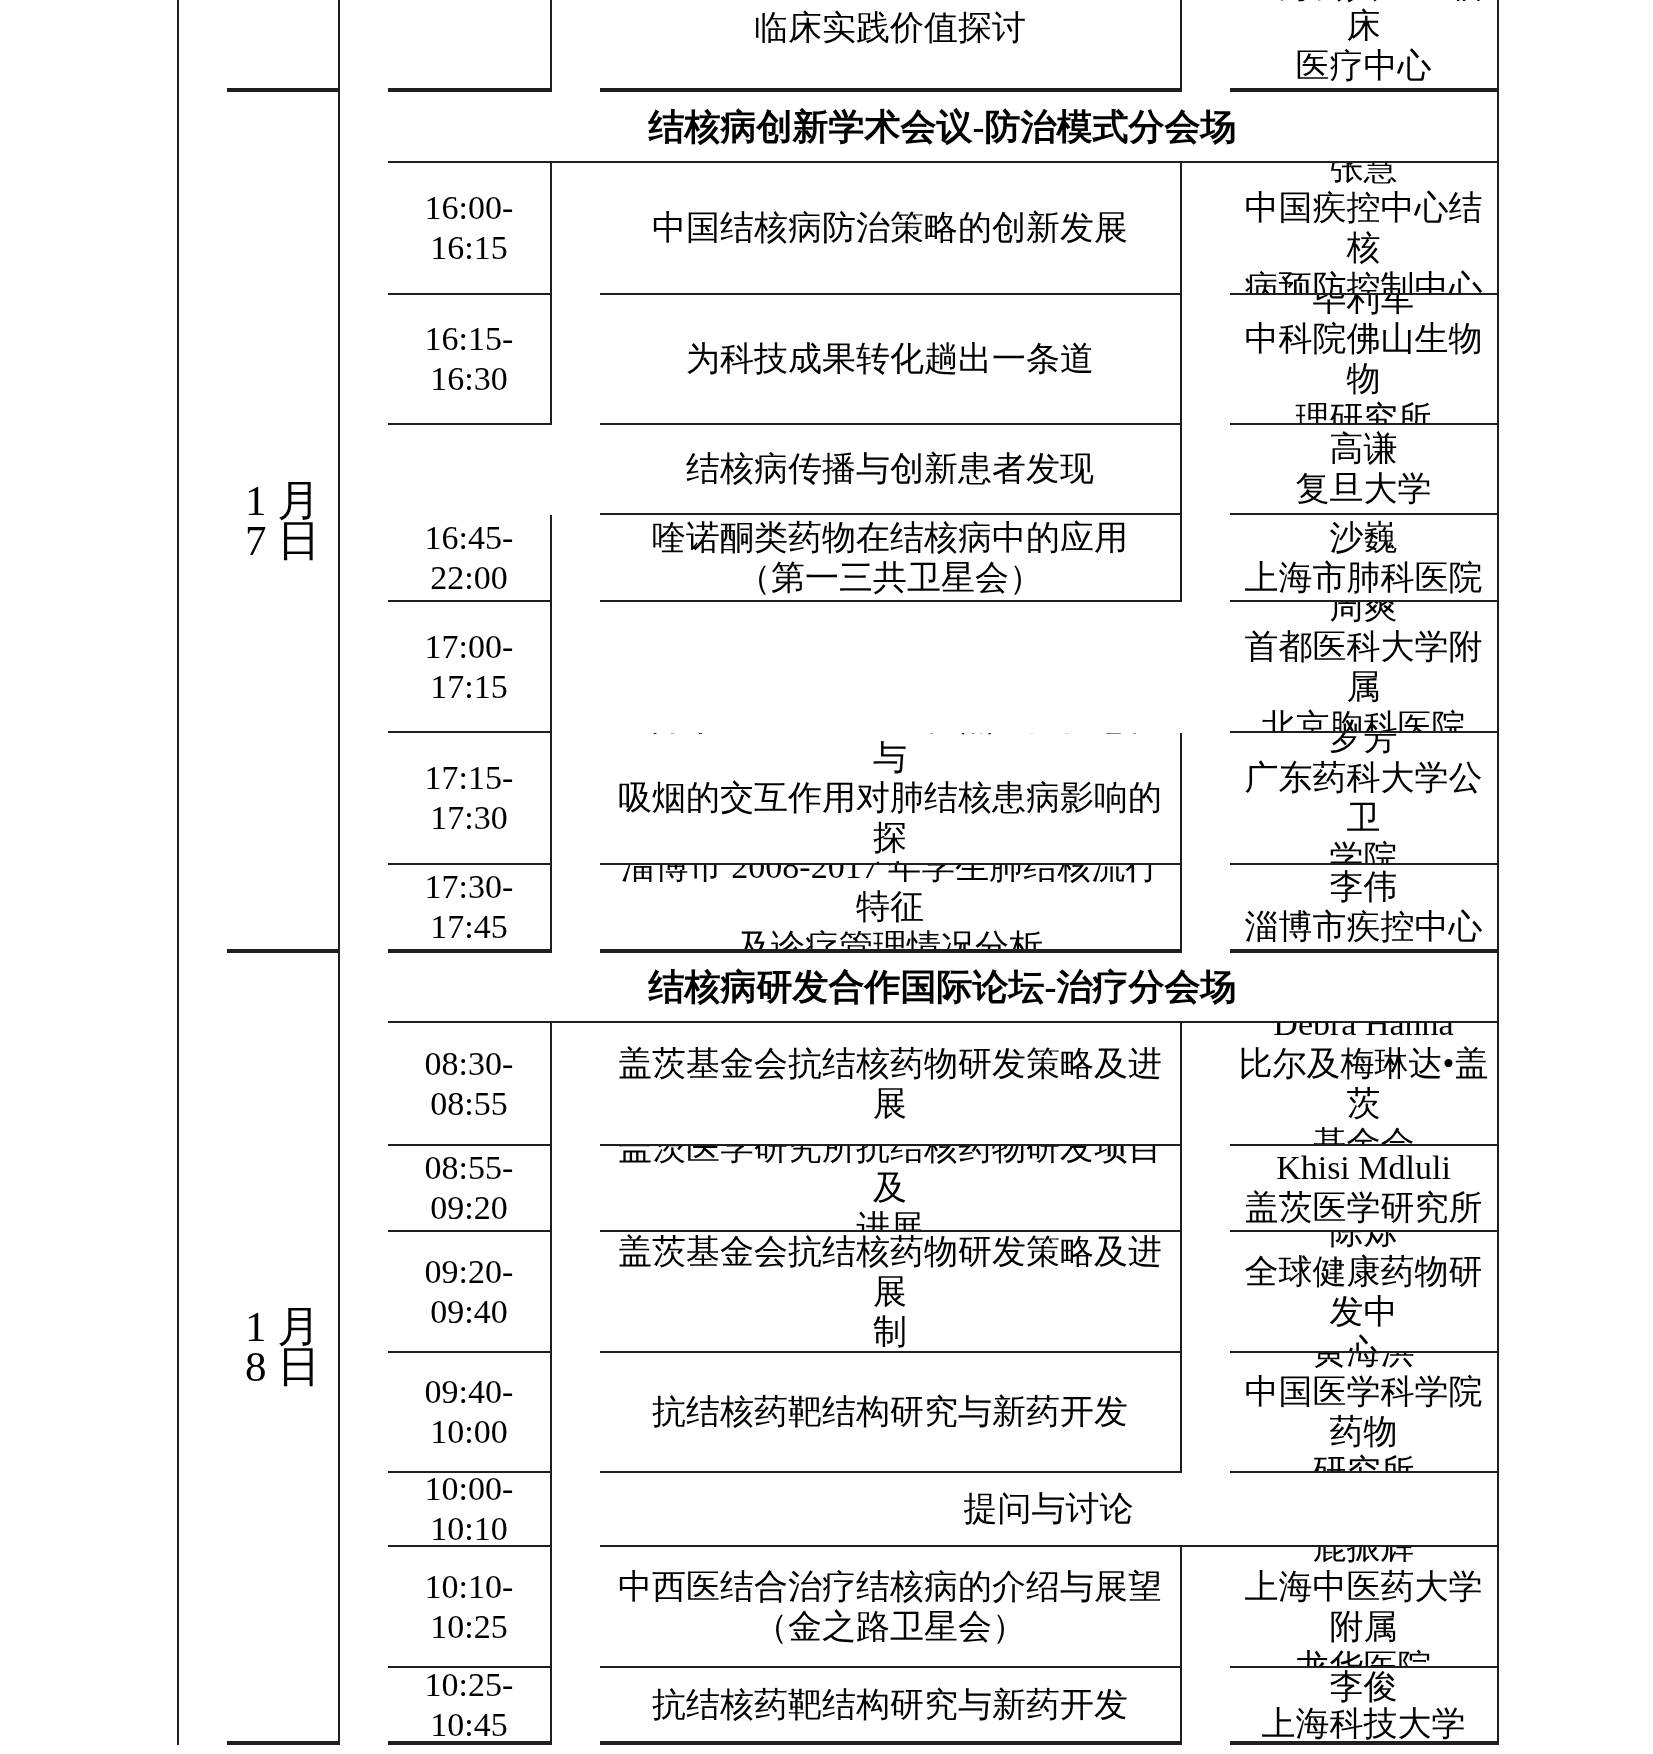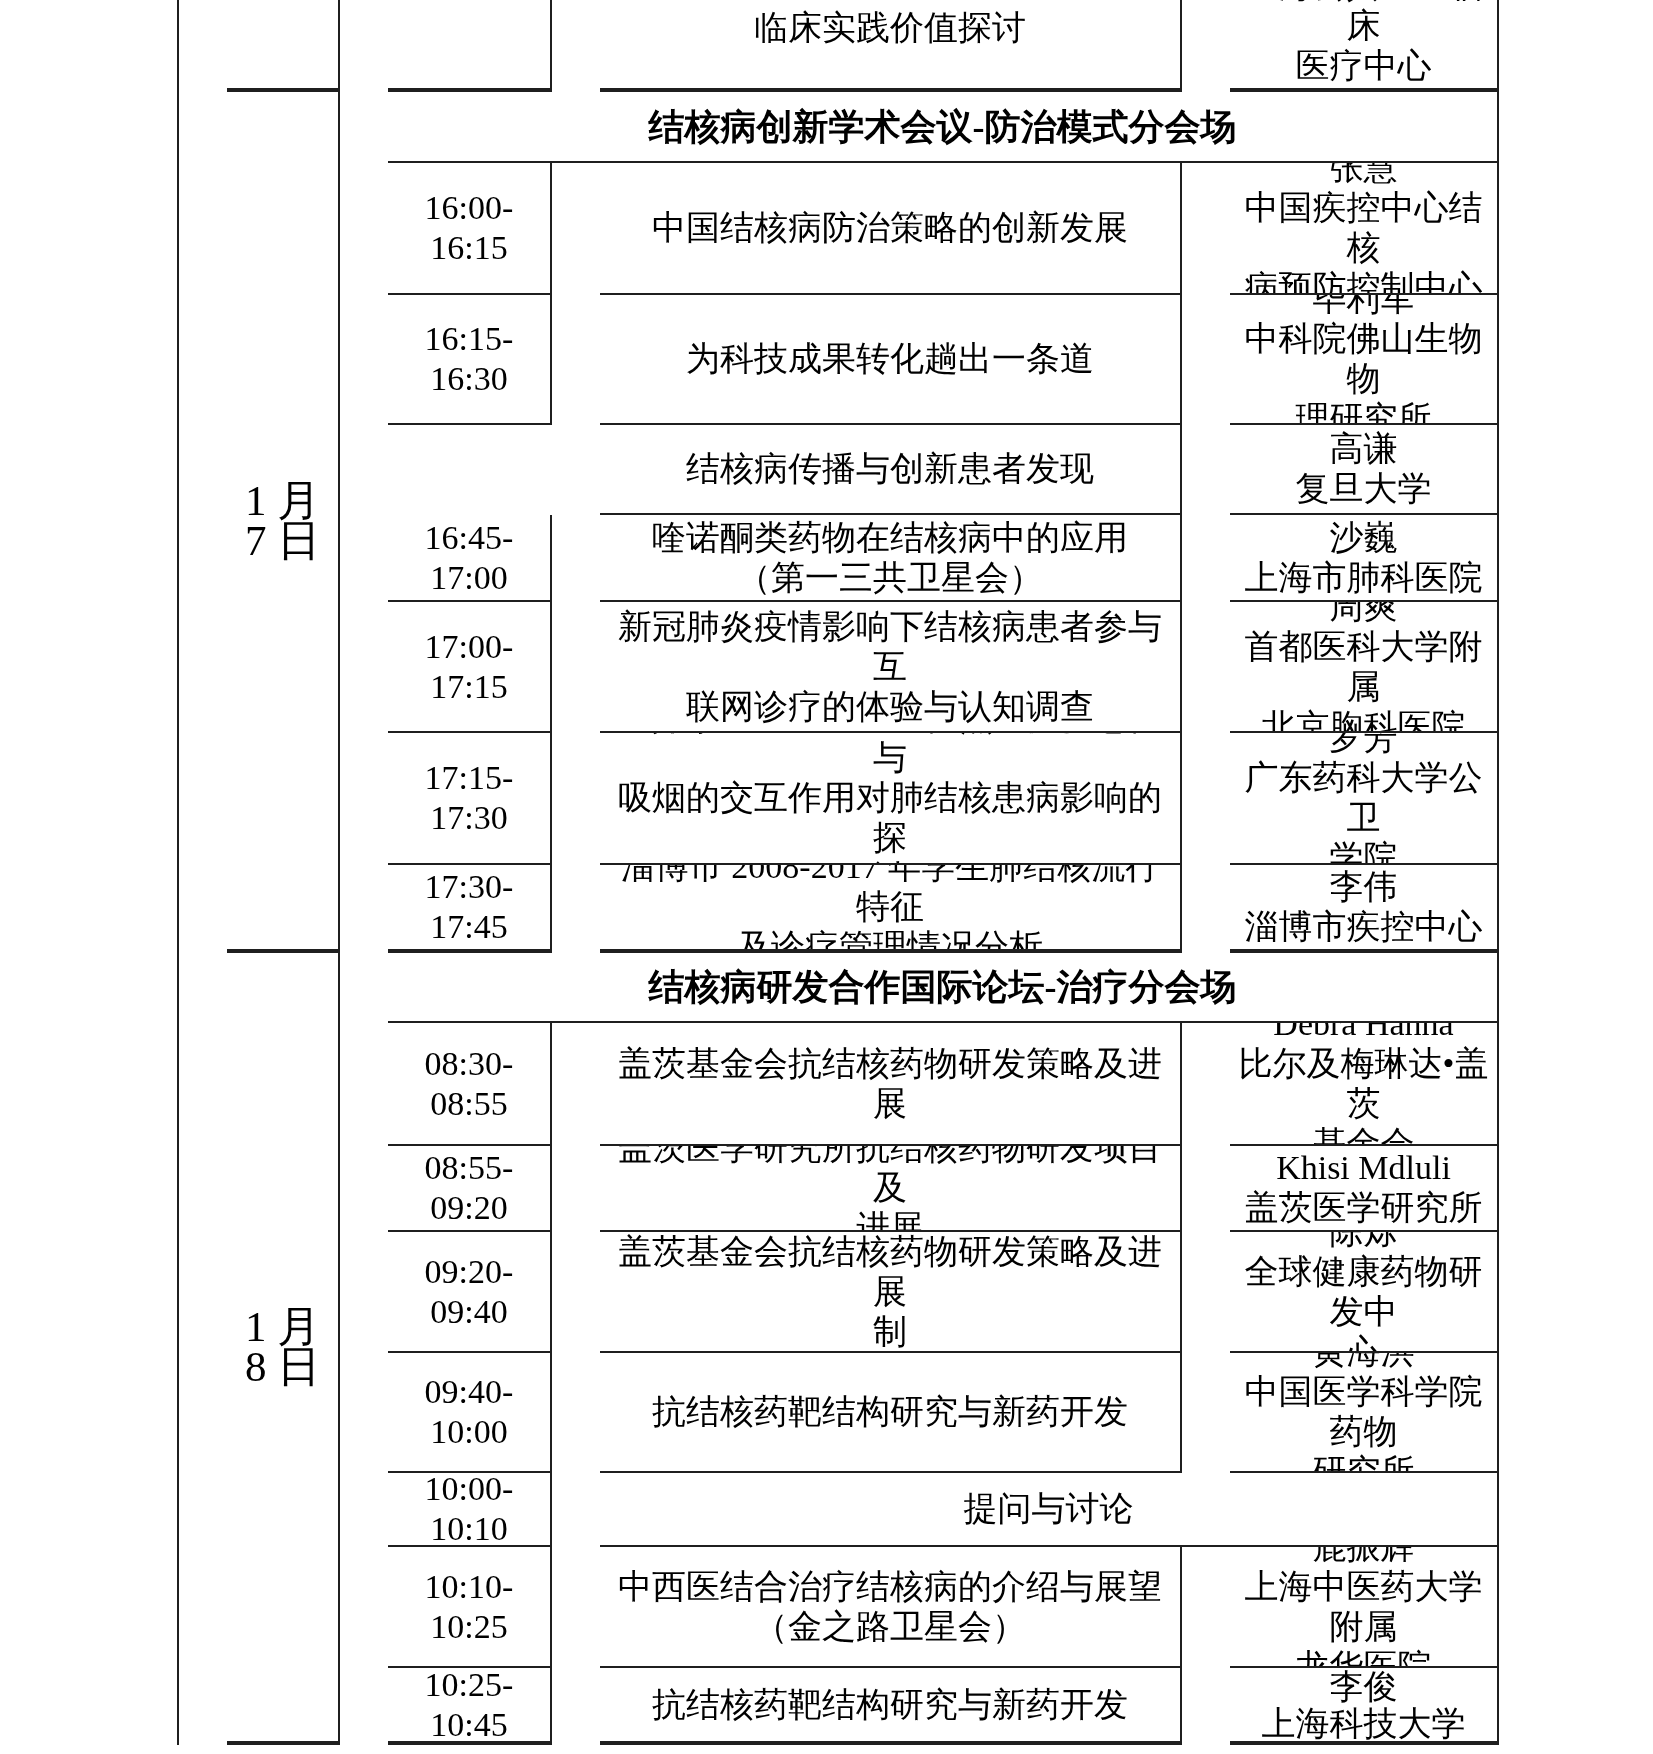--- a/index.html
+++ b/index.html
@@ -74,31 +74,29 @@
       <div class="ml">中科院佛山生物物
 理研究所</div>
     </div>
 
     <div class="cell ml" style="grid-area:5/3/6/4">结核病传播与创新患者发现</div>
     <div class="cell speaker-cell" style="grid-area:5/4/6/5">
       <div>高谦</div>
       <div class="ml">复旦大学</div>
     </div>
 
-    <div class="cell" style="grid-area:6/2/7/3">16:45-17:00</div>
+    <div class="cell" style="grid-area:6/2/7/3">16:45-22:00</div>
     <div class="cell ml" style="grid-area:6/3/7/4">喹诺酮类药物在结核病中的应用
 （第一三共卫星会）</div>
     <div class="cell speaker-cell" style="grid-area:6/4/7/5">
       <div>沙巍</div>
       <div class="ml">上海市肺科医院</div>
     </div>
 
     <div class="cell" style="grid-area:7/2/8/3">17:00-17:15</div>
-    <div class="cell ml" style="grid-area:7/3/8/4">新冠肺炎疫情影响下结核病患者参与互
-联网诊疗的体验与认知调查</div>
     <div class="cell speaker-cell" style="grid-area:7/4/8/5">
       <div>周爽</div>
       <div class="ml">首都医科大学附属
 北京胸科医院</div>
     </div>
 
     <div class="cell" style="grid-area:8/2/9/3">17:15-17:30</div>
     <div class="cell ml" style="grid-area:8/3/9/4">白介素-10 rs1800896 位点基因多态性与
 吸烟的交互作用对肺结核患病影响的探
 讨</div>

